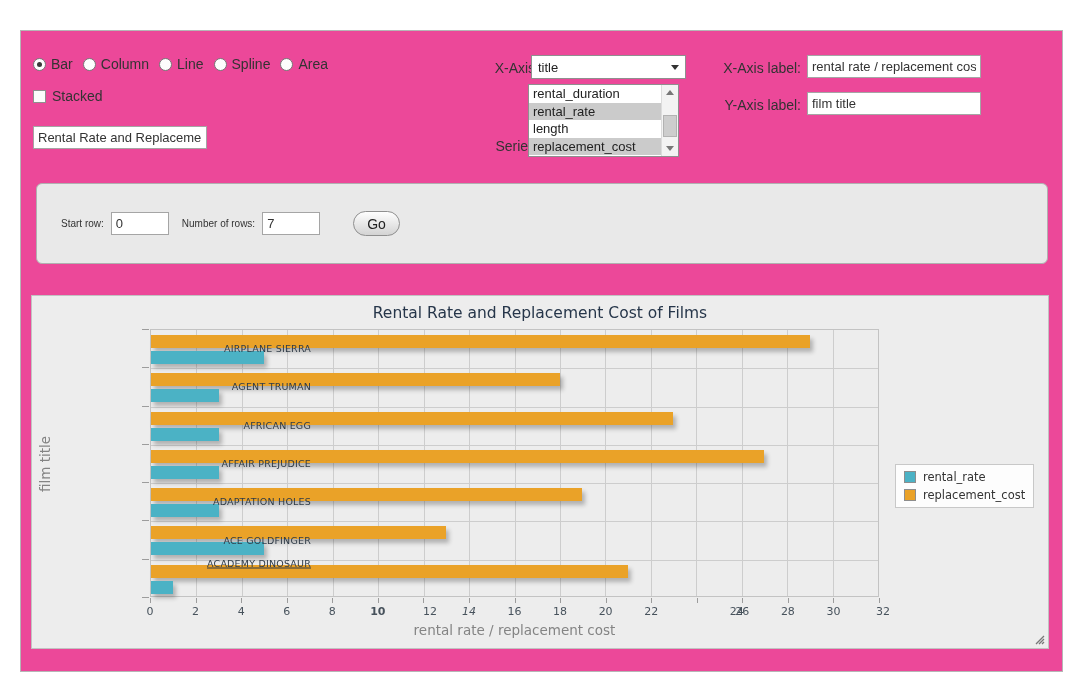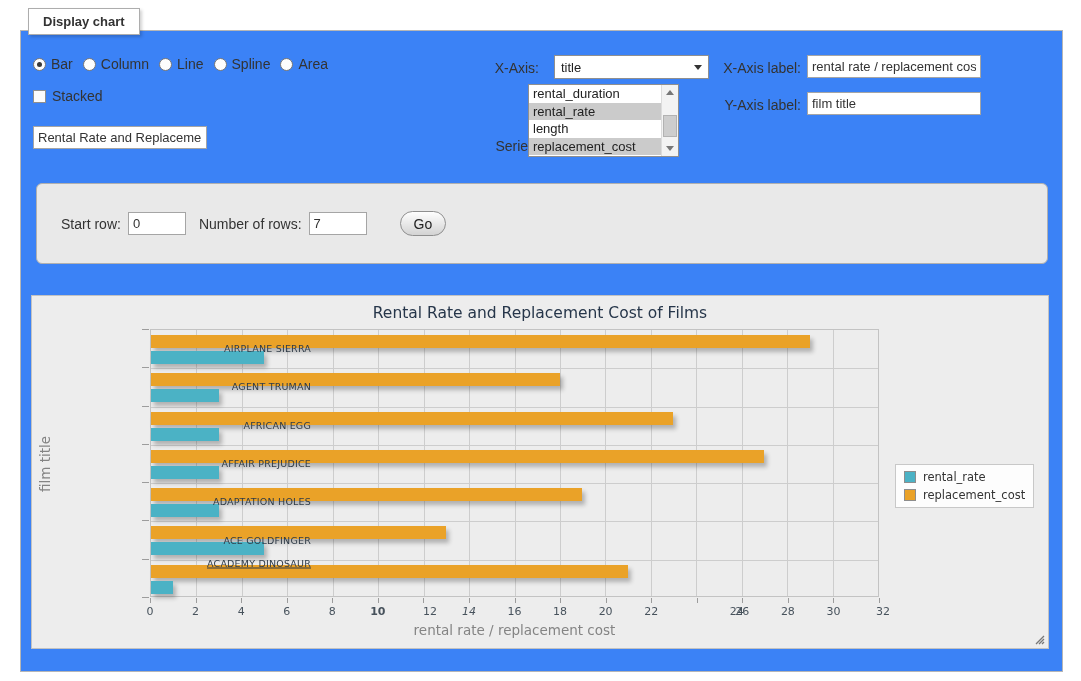--- a/index.html
+++ b/index.html
@@ -1,21 +1,21 @@
 <!DOCTYPE html>
 <html><head>
 <meta charset="utf-8">
 <style>
   * { box-sizing: border-box; margin: 0; padding: 0; }
   body { background: #fff; font-family: "Liberation Sans", sans-serif; }
   .screen { position: relative; width: 1081px; height: 681px; background: #fff; overflow: hidden; }
 
   
   .fieldset { position: absolute; left: 20px; top: 30px; width: 1043px; height: 642px;
-              background: #3b82f6; border: 1px solid #b6b6b6; }
+              background: #ec4899; border: 1px solid #b6b6b6; }
   .legend { position: absolute; left: 28px; top: 8px; height: 27px; background: #fff;
             border: 1px solid #adadad; padding: 5px 14px; font-size: 13px; font-weight: bold;
             color: #333; box-shadow: 2px 2px 3px rgba(0,0,0,0.18); z-index: 3; }
 
   
   .ctl-label { position: absolute; font-size: 14px; color: #333; }
   .right { text-align: right; }
 
   
   .radio-group { position: absolute; left: 12px; top: 25px; display: flex; gap: 10px; align-items: center; }
@@ -26,21 +26,21 @@
                 width: 5px; height: 5px; border-radius: 50%; background: #3a3a3a; }
   .check-row { position: absolute; left: 12px; top: 57px; display: flex; align-items: center; gap: 6px;
                font-size: 14px; color: #333; }
   .checkbox { width: 13px; height: 13px; border: 1px solid #8f8f8f; background: #fcfcfc; flex: 0 0 auto; }
 
   
   .tinput { position: absolute; border: 1px solid #a5a5a5; background: #fff; font-family: "Liberation Sans", sans-serif;
             font-size: 13px; color: #333; padding: 2px 4px; height: 23px; }
 
   
-  .select-box { position: absolute; left: 533px; top: 24px; width: 155px; height: 24px; background: #fff;
+  .select-box { position: absolute; left: 510px; top: 24px; width: 155px; height: 24px; background: #fff;
                 border: 1px solid #8f8f8f; display: flex; align-items: center; padding: 0 6px; font-size: 13px; color: #222; }
   .select-box .sel-text { flex: 1 1 auto; overflow: hidden; white-space: nowrap; }
   .sel-arrow { width: 0; height: 0; border-left: 4px solid transparent; border-right: 4px solid transparent;
                border-top: 5px solid #333; flex: 0 0 auto; }
 
   
   .listbox { position: absolute; left: 507px; top: 53px; width: 151px; height: 73px; background: #fff;
              border: 1px solid #8f8f8f; display: flex; }
   .list-opts { flex: 1 1 auto; overflow: hidden; }
   .list-option { height: 17.5px; line-height: 17.5px; padding-left: 4px; font-size: 13px; color: #222;
@@ -54,21 +54,21 @@
             border-bottom: 5px solid #777; }
   .tri-down { width: 0; height: 0; border-left: 4px solid transparent; border-right: 4px solid transparent;
             border-top: 5px solid #777; }
   .sb-thumb { position: absolute; left: 1px; top: 30px; width: 14px; height: 22px;
               background: #cdcdcd; border: 1px solid #b2b2b2; }
 
   
   .rows-panel { position: absolute; left: 15px; top: 152px; width: 1012px; height: 81px;
                 background: #e9e9e9; border: 1px solid #b0b0b0; border-radius: 6px;
                 display: flex; align-items: center; padding-left: 24px; }
-  .rows-panel label { font-size: 14px; color: #333; margin-right: 7px; }
+  .rows-panel label { font-size: 10px; color: #333; margin-right: 7px; }
   .rows-panel input { border: 1px solid #a5a5a5; background: #fff; font-family: "Liberation Sans", sans-serif;
                       font-size: 13px; color: #333; padding: 2px 4px; width: 58px; height: 23px; margin-right: 13px; }
   .go-btn { margin-left: 20px; height: 25px; padding: 0 13px; border: 1px solid #8f8f8f; border-radius: 13px;
             background: linear-gradient(#fefefe, #d3d3d3); font-family: "Liberation Sans", sans-serif;
             font-size: 14px; color: #222; cursor: default; }
 
   
   .chart-wrap { position: absolute; left: 10px; top: 264px; width: 1018px; height: 354px;
                 background: #ededed; border: 1px solid #c2c2c2; font-family: "DejaVu Sans", sans-serif; }
   .chart-title { position: absolute; left: 0; top: 8px; width: 100%; text-align: center;
@@ -91,21 +91,20 @@
                   padding: 3px 2px; }
   .legend-row { display: flex; align-items: center; gap: 7px; padding: 2px 6px; }
   .legend-swatch { width: 12px; height: 12px; border: 1px solid #8d8d8d; flex: 0 0 auto; }
   .legend-label { font-size: 11.5px; color: #333; white-space: nowrap; }
   .resize-grip { position: absolute; right: 3px; bottom: 3px; width: 12px; height: 12px; }
 </style>
 </head>
 <body>
 
 <div class="screen">
-  <div class="legend">Display chart</div>
 
   <div class="fieldset">
 
     <div class="radio-group" id="chart-type-radios">
         <label class="radio-opt">
           <span class="radio-circ checked"></span>
           <span>Bar</span>
         </label>
         <label class="radio-opt">
           <span class="radio-circ"></span>

